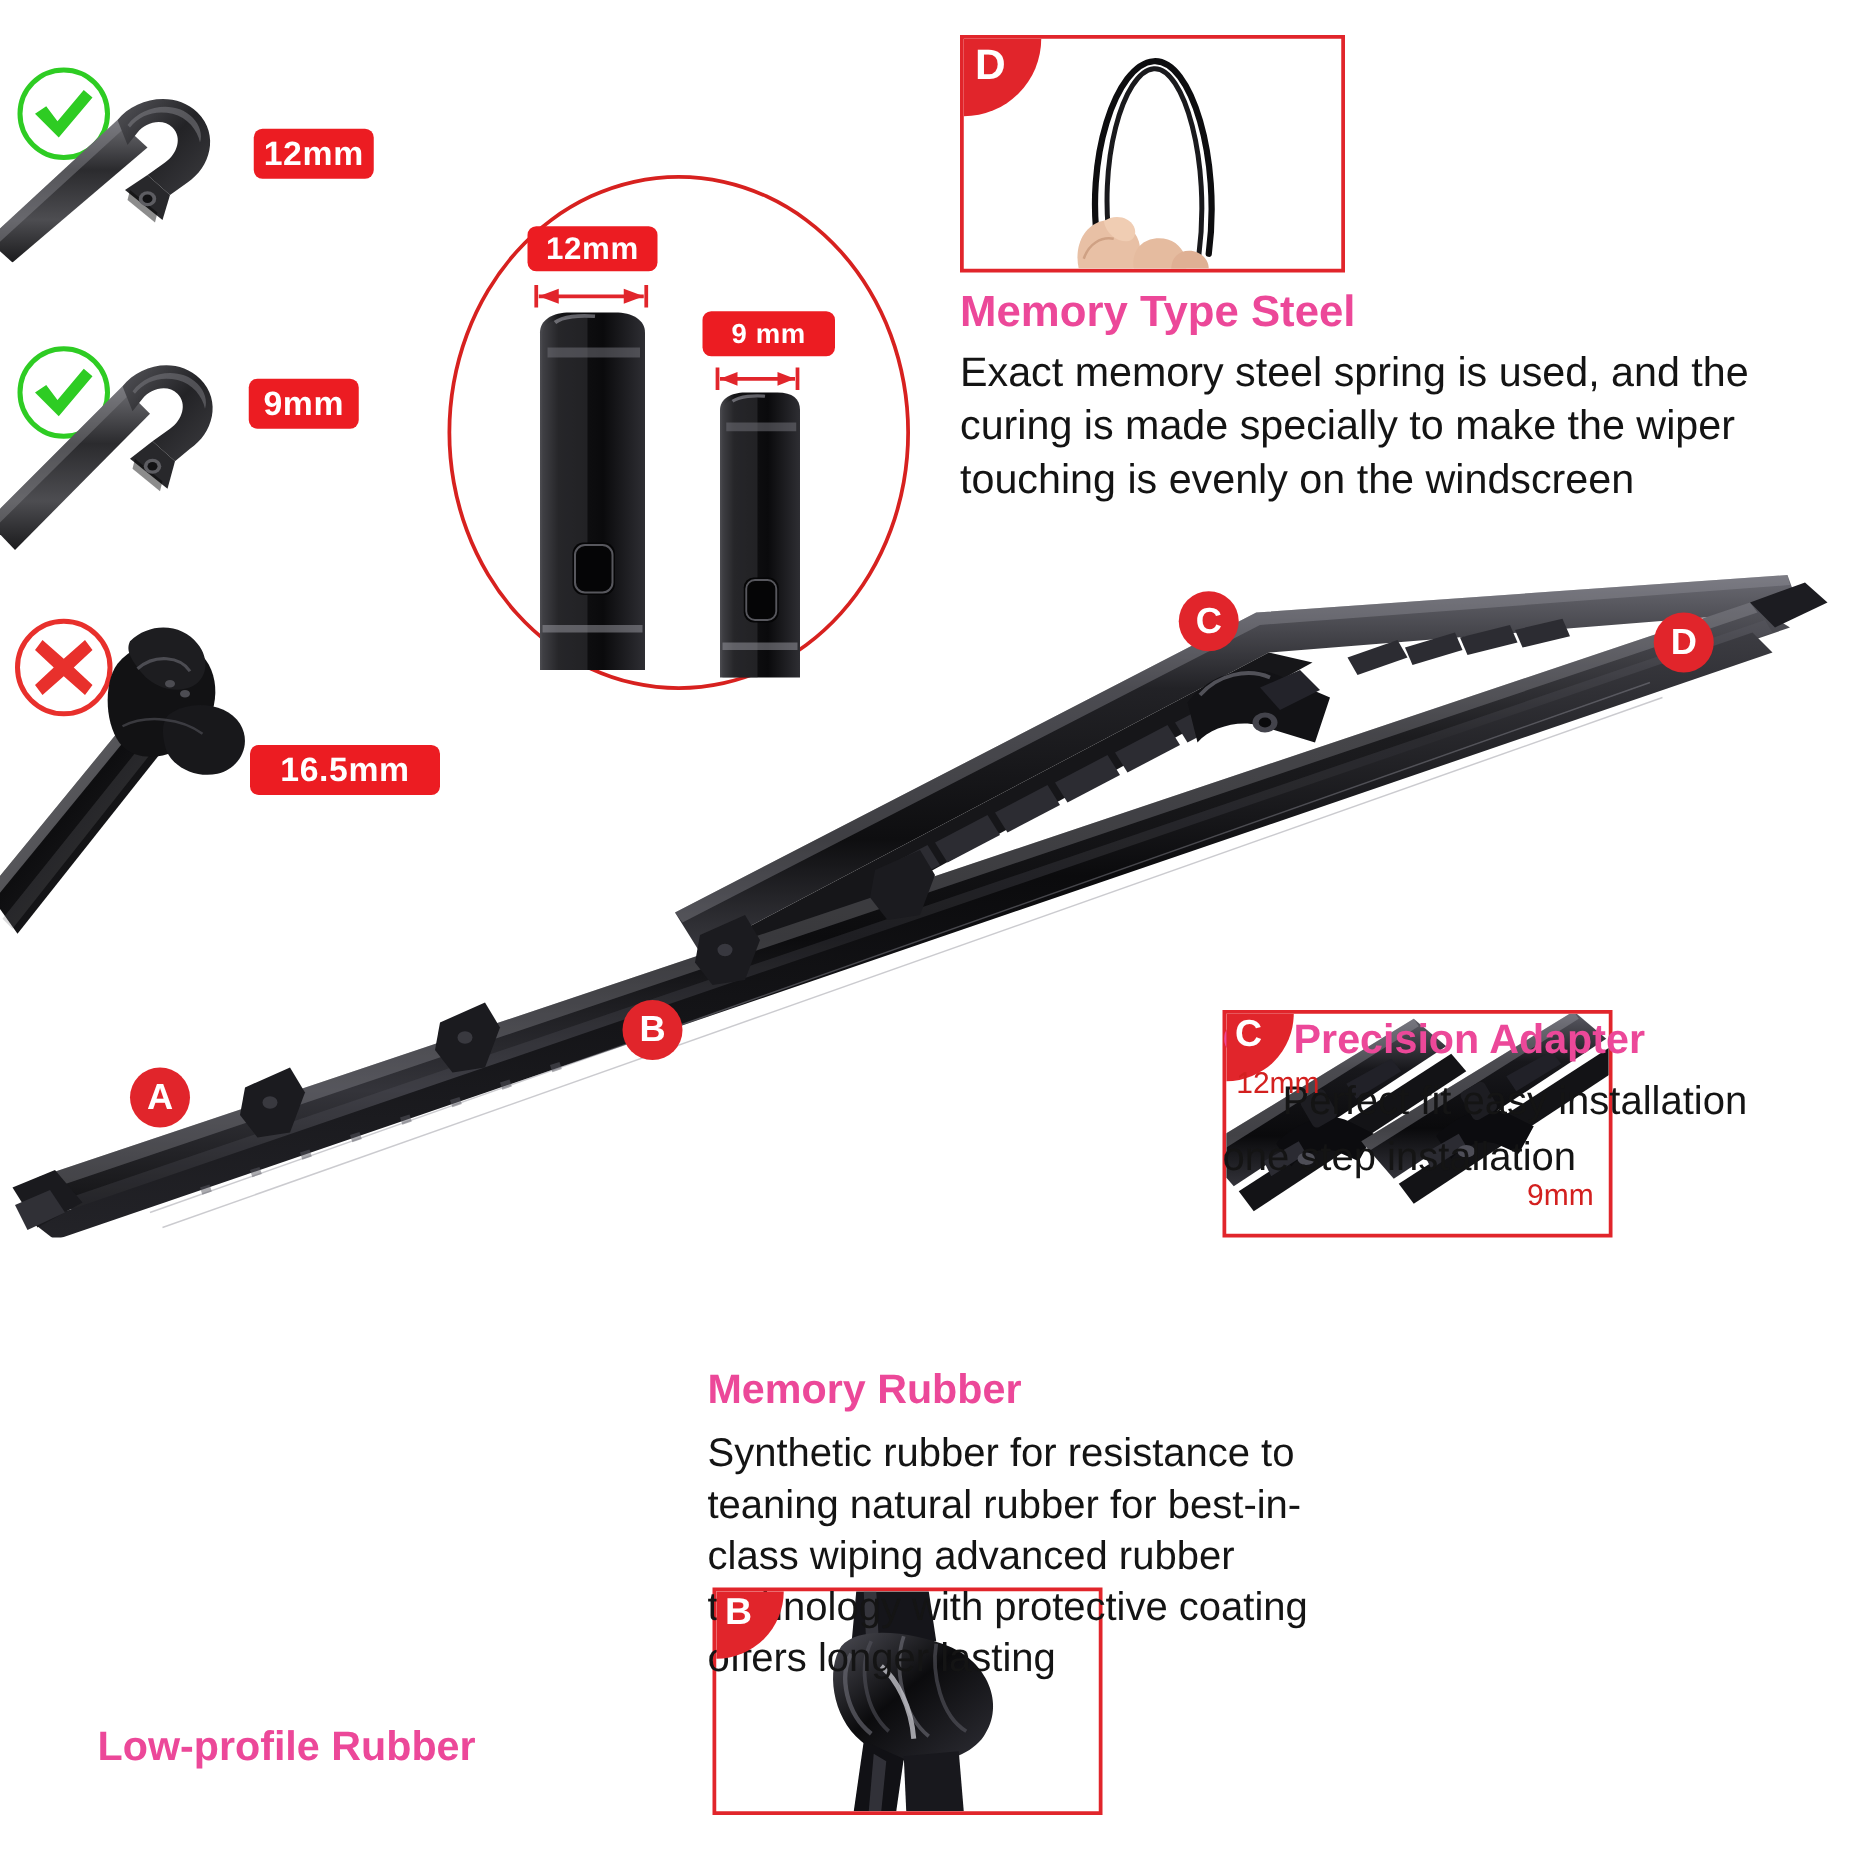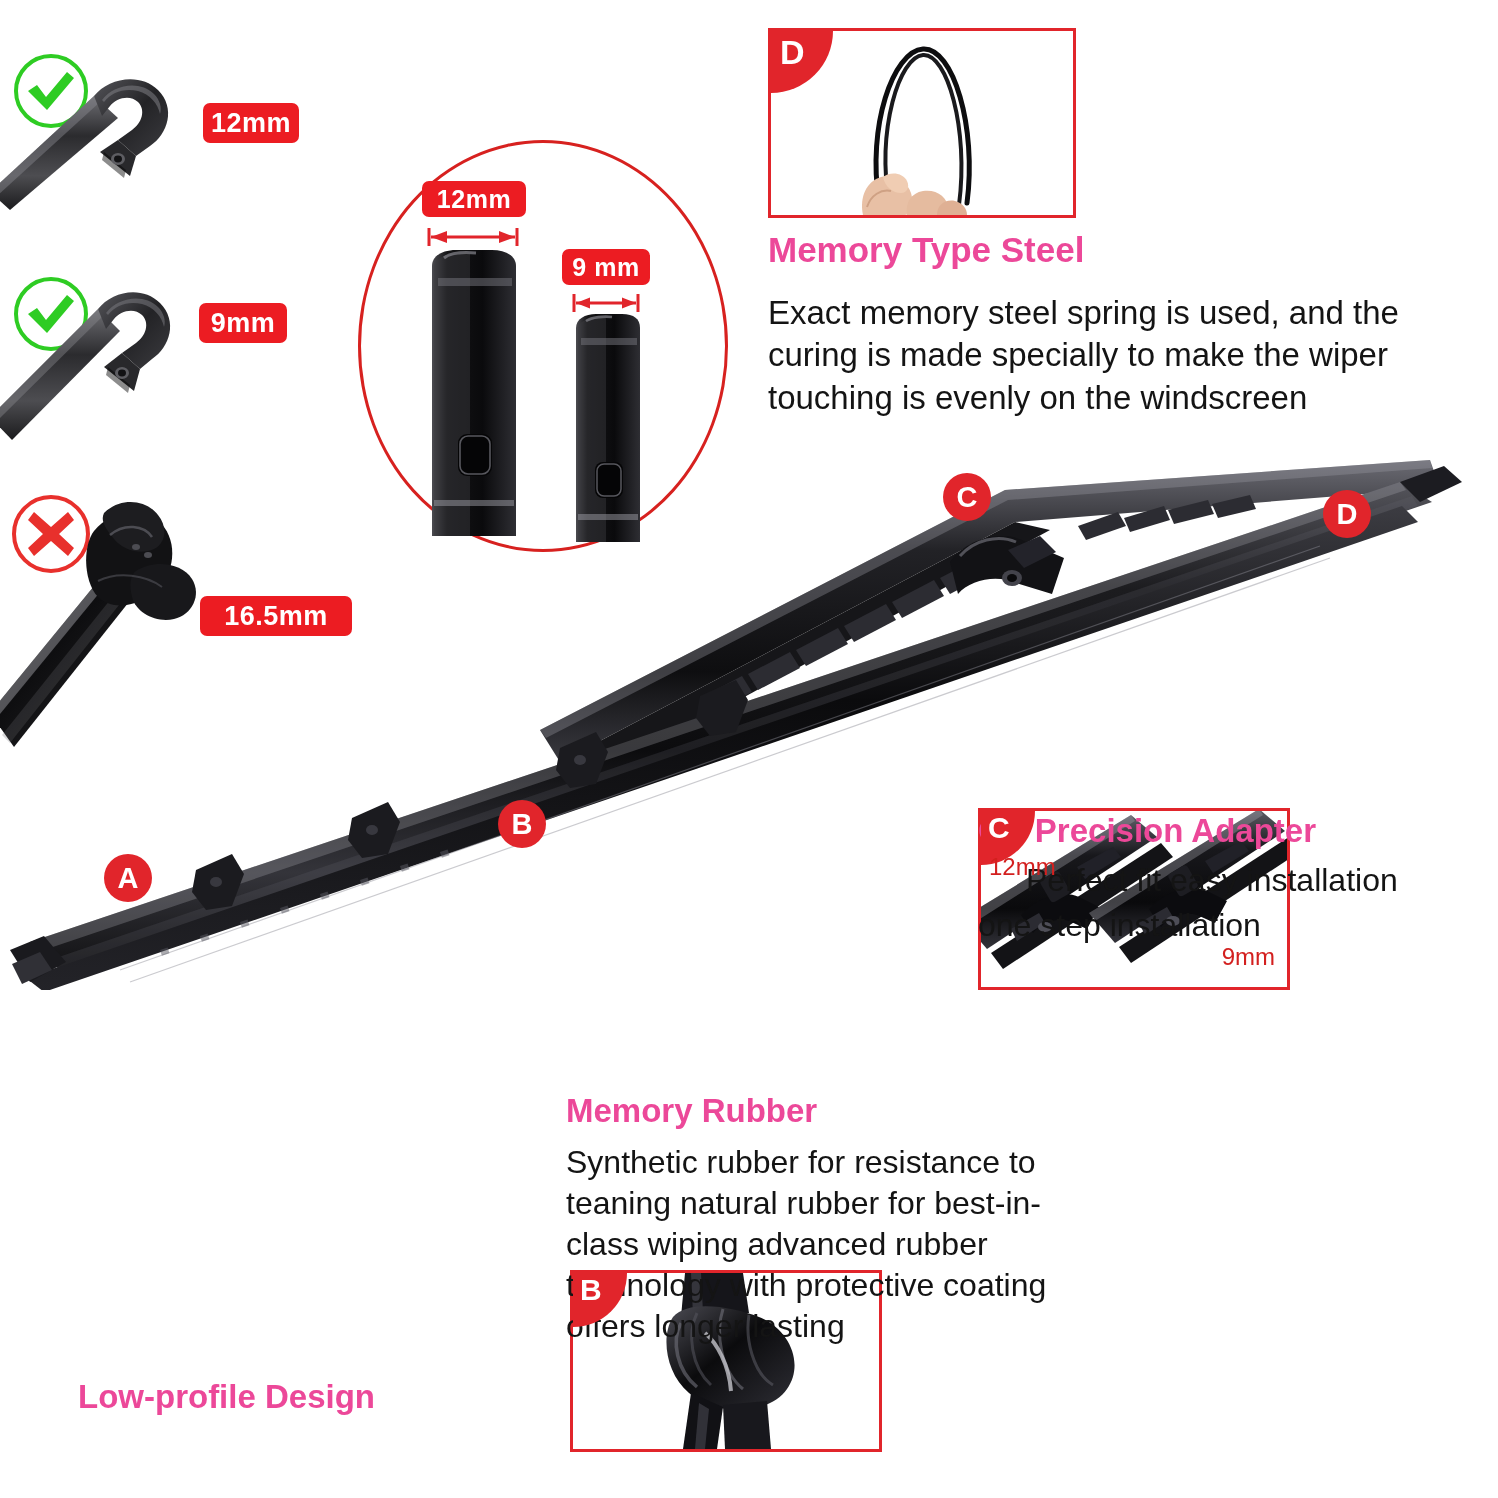--- a/index.html
+++ b/index.html
@@ -240,21 +240,21 @@
     </defs>
     <path d="M8 18 C8 8, 18 2, 32 2 L68 2 C82 2, 92 8, 92 18 L92 288 L8 288 Z" fill="url(#adp1)"></path>
     <path d="M10 20 C10 11, 20 6, 32 6 L46 6 L46 288 L10 288 Z" fill="#3b3b41" opacity=".45"></path>
     <path d="M14 30 L88 30 L88 38 L14 38 Z" fill="#6f6f77" opacity=".55"></path>
     <path d="M20 10 C26 5, 40 4, 52 5" stroke="#9a9aa2" stroke-width="3" fill="none" opacity=".6"></path>
     <rect x="34" y="186" width="34" height="42" rx="9" fill="#050506"></rect>
     <rect x="36" y="188" width="30" height="38" rx="8" fill="none" stroke="#7b7b83" stroke-width="1.6" opacity=".7"></rect>
     <path d="M10 252 L90 252 L90 258 L10 258 Z" fill="#9b9ba3" opacity=".5"></path>
   </svg>
 
-  <div class="abs mm-badge" style="left:562px; top:249px; width:88px; height:36px; font-size:25px;">
+  <div class="abs mm-badge" style="left:562px; top:249px; width:106px; height:36px; font-size:22px;">
     <span>9 mm</span>
   </div>
 
   <div class="dim" style="left:570px; top:292px;">
     <svg width="72" height="22" viewBox="0 0 72 22">
       <line x1="4" y1="2" x2="4" y2="20" stroke="#e1252b" stroke-width="3"></line>
       <line x1="68" y1="2" x2="68" y2="20" stroke="#e1252b" stroke-width="3"></line>
       <line x1="6" y1="11" x2="66" y2="11" stroke="#e1252b" stroke-width="3"></line>
       <path d="M6 11 L20 5.5 L20 16.5 Z" fill="#e1252b"></path>
       <path d="M66 11 L52 5.5 L52 16.5 Z" fill="#e1252b"></path>
@@ -286,21 +286,21 @@
         <path d="M136 184 C134 172, 140 162, 152 160 C166 158, 176 166, 178 178
                  L178 184 Z" fill="#e5bb9f"></path>
         <path d="M166 184 C166 174, 174 168, 184 170 C192 172, 196 178, 196 184 Z" fill="#dfb094"></path>
         <path d="M96 176 C100 164, 110 158, 120 160" stroke="#cfa184" stroke-width="2" fill="none"></path>
       </g>
     </svg>
   </div>
 
   <div class="abs" style="left:768px; top:230px; width:660px;">
     <div class="feat-title" style="font-size:35px;">Memory Type Steel</div>
-    <div class="feat-body" style="font-size:33px; margin-top:22px; width:650px;">Exact memory steel spring is used, and the curing is made specially to make the wiper touching is evenly on the windscreen</div>
+    <div class="feat-body" style="font-size:33px; margin-top:7px; width:650px;">Exact memory steel spring is used, and the curing is made specially to make the wiper touching is evenly on the windscreen</div>
   </div>
 
   <svg class="abs" style="left:0px; top:430px;" width="1498" height="560" viewBox="0 0 1498 560">
     <defs>
       <linearGradient id="bodyG" x1="0" y1="0" x2="0" y2="1">
         <stop offset="0%" stop-color="#55555c"></stop>
         <stop offset="22%" stop-color="#1c1c1f"></stop>
         <stop offset="55%" stop-color="#0c0c0e"></stop>
         <stop offset="80%" stop-color="#34343a"></stop>
         <stop offset="100%" stop-color="#121214"></stop>
@@ -471,16 +471,16 @@
       <path d="M126 130 L136 136 L132 176 L122 176 Z" fill="#4d4d56" opacity=".55"></path>
     </svg>
   </div>
 
   <div class="abs" style="left:566px; top:1092px; width:500px;">
     <div class="feat-title" style="font-size:33px;">Memory Rubber</div>
     <div class="feat-body" style="font-size:32px; margin-top:12px; width:490px;">Synthetic rubber for resistance to teaning natural rubber for best-in-class wiping advanced rubber technology with protective coating offers longer lasting</div>
   </div>
 
   <div class="abs" style="left:78px; top:1378px; width:430px;">
-    <div class="feat-title" style="font-size:33px;">Low-profile Design</div>
+    <div class="feat-title" style="font-size:33px;">Low-profile Rubber</div>
   </div>
 
 </div>
 
 </body></html>

